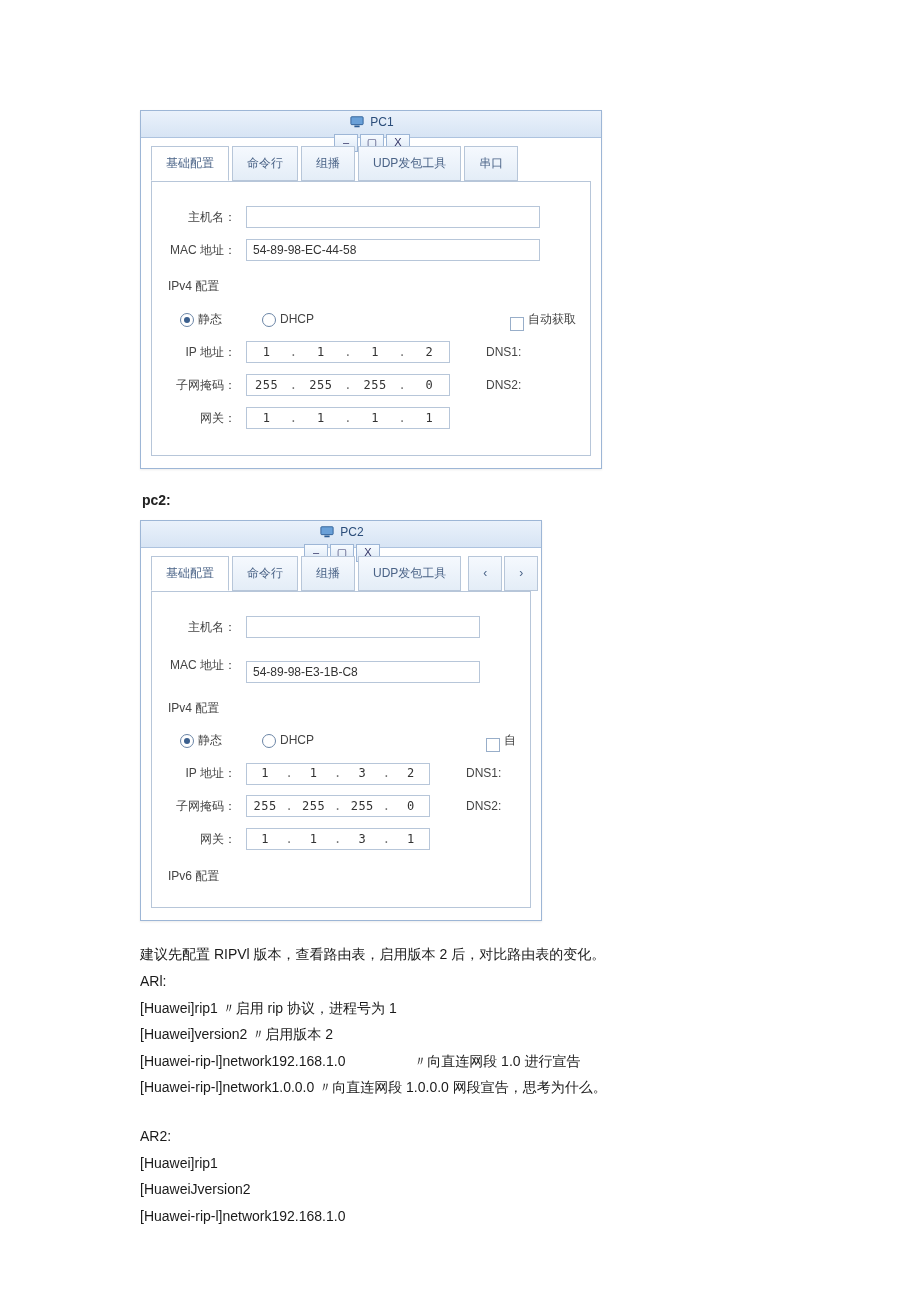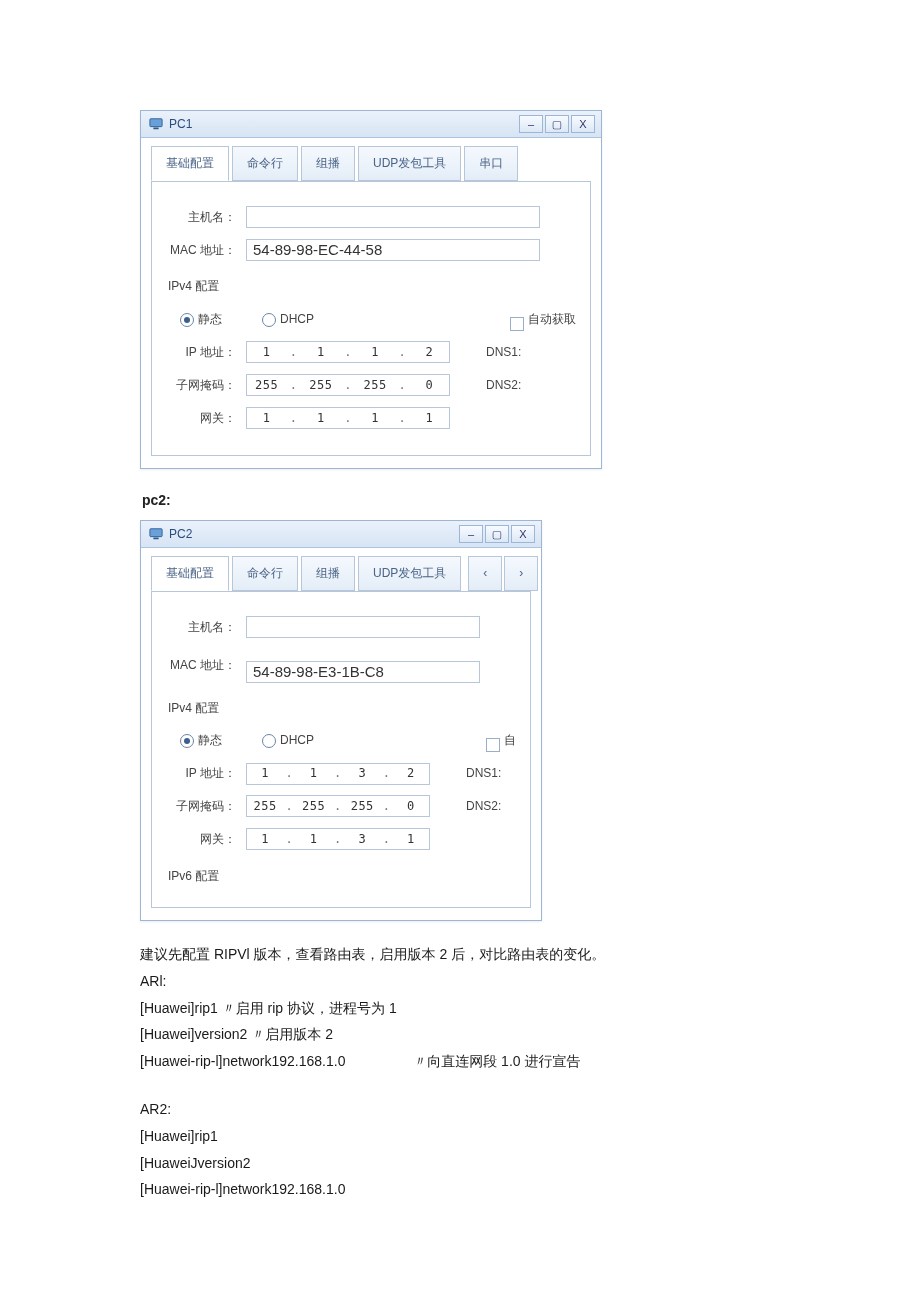--- a/index.html
+++ b/index.html
@@ -25,20 +25,21 @@
   .win1 { width: 460px; }
   .win2 { width: 400px; margin-top: 6px; }
   .titlebar {
     display: flex;
     align-items: center;
     justify-content: space-between;
     height: 26px;
     padding: 0 6px 0 8px;
     background: linear-gradient(#eaf1fb,#d7e4f4);
     border-bottom: 1px solid #adc3df;
+    flex-direction: column;
   }
   .titlebar .left { display:flex; align-items:center; gap:6px; }
   .win-icon { width:14px; height:14px; }
   .win-title { font-weight:500; color:#2b4d7a; }
   .ctrls { display:flex; gap:2px; }
   .ctrl {
     width:22px; height:16px; border:1px solid #9db6d6;
     display:flex; align-items:center; justify-content:center;
     background:linear-gradient(#f7fbff,#dce8f6);
     font-size:11px; color:#336; cursor:pointer;
@@ -78,21 +79,21 @@
     gap:10px;
   }
   .lbl { width:70px; text-align:right; color:#444; }
   .input {
     flex:0 0 240px;
     height:20px;
     border:1px solid #b7c6d9;
     background:#fff;
     padding:0 6px;
     font-family:inherit;
-    font-size:15px;
+    font-size:12px;
     color:#333;
   }
   .input.long { flex:0 0 280px; }
   .fieldset-label { font-size:12px; color:#444; margin:14px 0 4px 2px; }
   .radio-row { display:flex; align-items:center; gap:40px; margin-left:14px; }
   .radio { display:flex; align-items:center; gap:4px; }
   .radio .dot {
     width:12px; height:12px; border:1px solid #6b85a6; border-radius:50%;
     display:flex; align-items:center; justify-content:center; background:#fff;
   }
@@ -302,20 +303,21 @@
     <p>建议先配置 RIPVl 版本，查看路由表，启用版本 2 后，对比路由表的变化。</p>
     <p>ARl:</p>
 
     <p class="cmd-line">[Huawei]rip1 〃启用 rip 协议，进程号为 1</p>
     <p class="cmd-line">[Huawei]version2 〃启用版本 2</p>
     <p class="cmd-line">
       <span>[Huawei-rip-l]network192.168.1.0</span>
       <span style="display:inline-block; width:60px"></span>
       <span class="note">〃向直连网段 1.0 进行宣告</span>
     </p>
+    <p class="cmd-line">[Huawei-rip-l]network1.0.0.0 〃向直连网段 1.0.0.0 网段宣告，思考为什么。</p>
 
     <p style="margin-top:22px">AR2:</p>
     <p class="cmd-line">[Huawei]rip1</p>
     <p class="cmd-line">[HuaweiJversion2</p>
     <p class="cmd-line">[Huawei-rip-l]network192.168.1.0</p>
 
   </div>
 
 </div>
 

